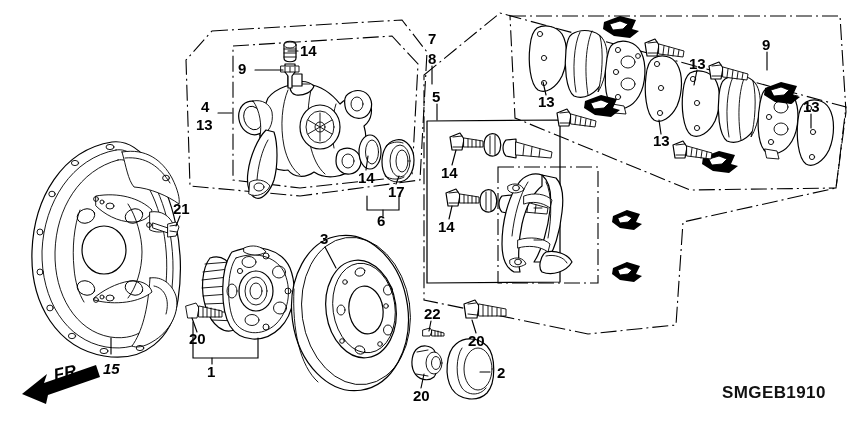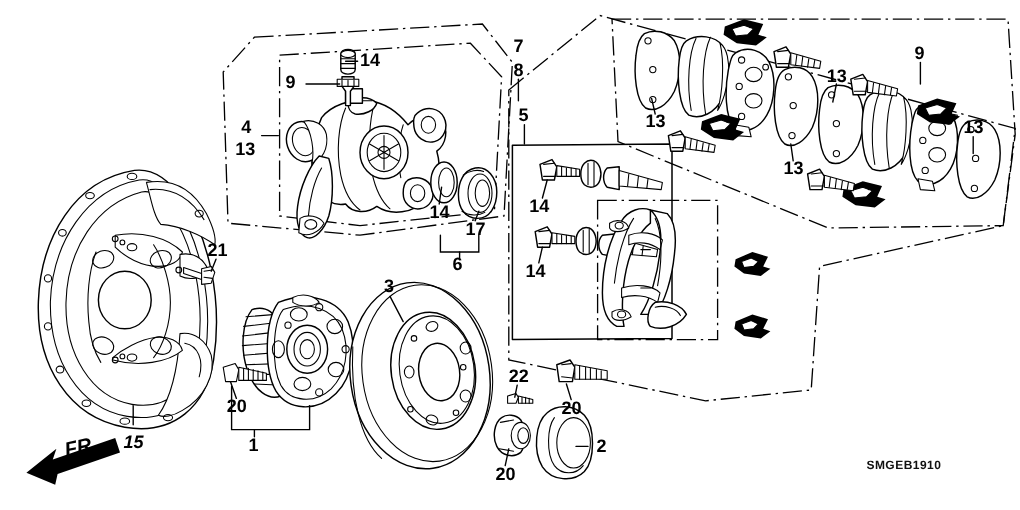--- a/index.html
+++ b/index.html
@@ -7,21 +7,21 @@
     position:relative;width:850px;height:425px;background:#ffffff;overflow:hidden;
     font-family:"Liberation Sans","DejaVu Sans",sans-serif;
   }
   #art{position:absolute;left:0;top:0;width:850px;height:425px;}
   .lbl{
     position:absolute;font-family:"Liberation Sans","DejaVu Sans",sans-serif;
     font-size:15px;font-weight:700;color:#000;line-height:1;
     white-space:nowrap;letter-spacing:0px;
   }
   #partno{
-    position:absolute;left:722px;top:383px;font-size:10px;font-weight:700;
+    position:absolute;left:722px;top:383px;font-size:17px;font-weight:700;
     color:#111;letter-spacing:0.4px;font-family:"Liberation Sans","DejaVu Sans",sans-serif;
   }
   #frtxt{
     position:absolute;left:52px;top:366px;font-size:17px;font-weight:700;color:#000;
     font-style:italic;font-family:"Liberation Sans","DejaVu Sans",sans-serif;
     transform:rotate(-12deg);transform-origin:left top;
   }
 </style>
 </head>
 <body>

